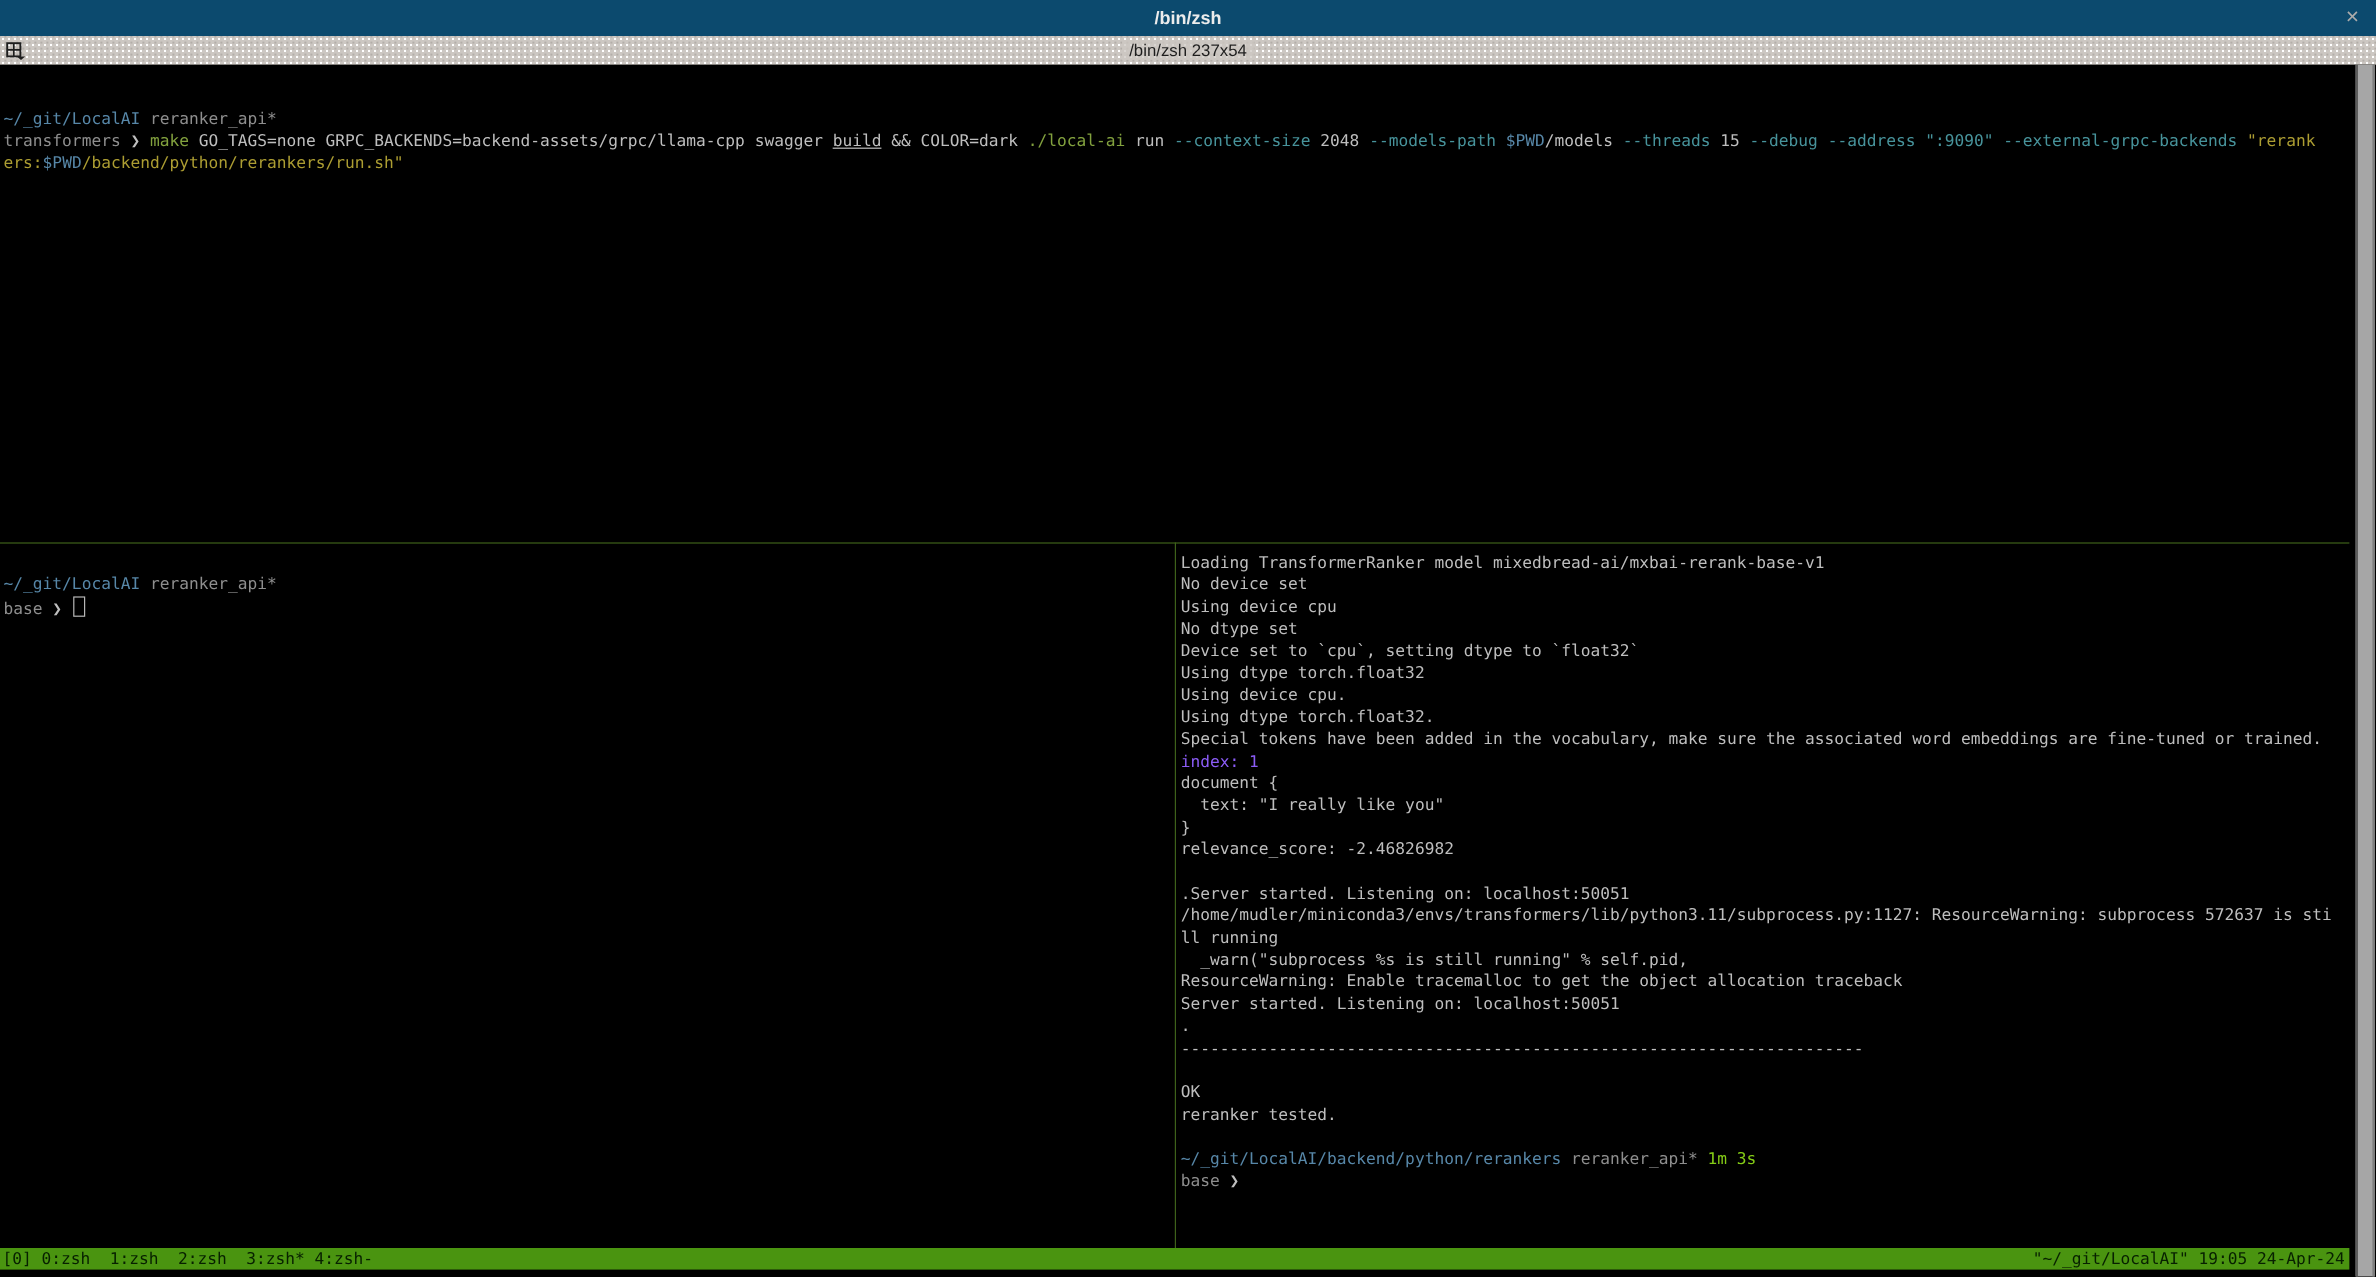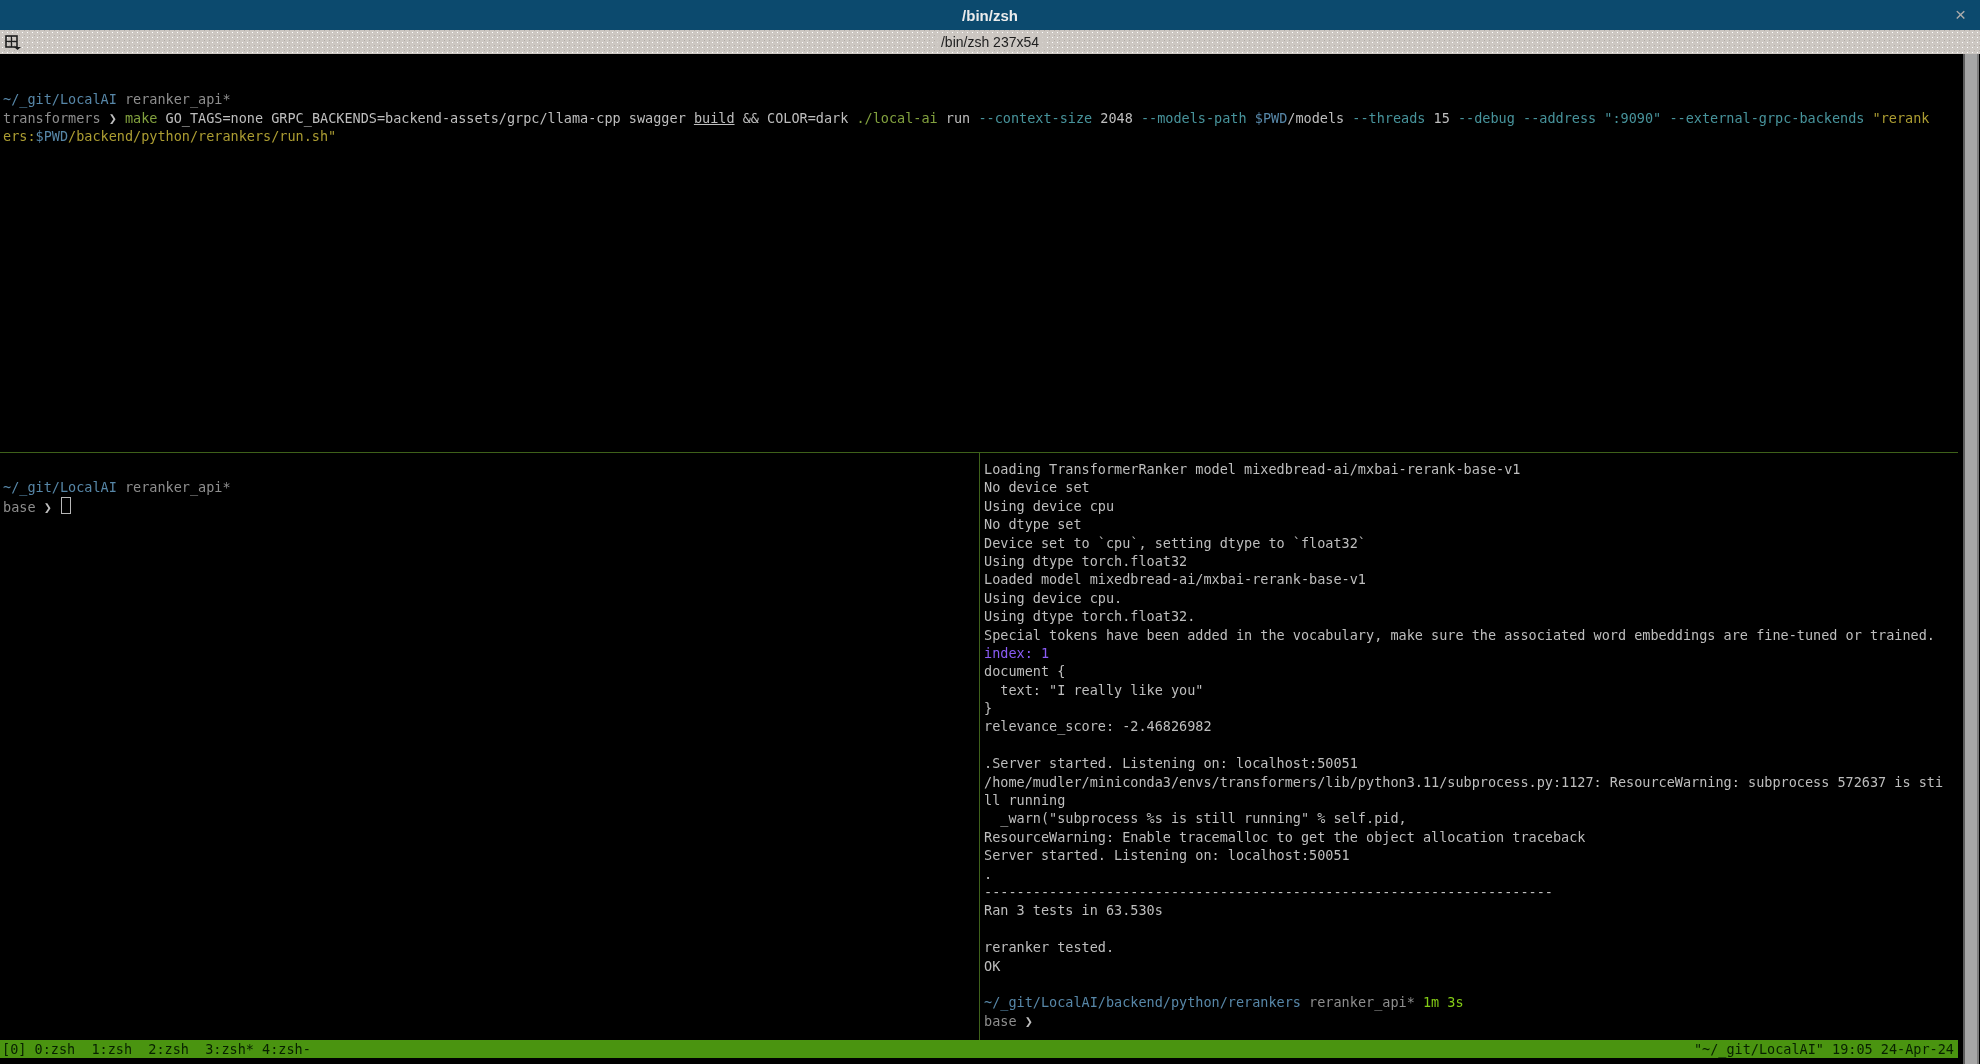--- a/index.html
+++ b/index.html
@@ -77,42 +77,40 @@
         <div class="line"><span style="color: rgb(87, 135, 168);">~/_git/LocalAI</span><span style="color: rgb(142, 142, 142);"> reranker_api*</span></div>
         <div class="line"><span style="color: rgb(142, 142, 142);">base </span><span style="color: rgb(190, 190, 190);">❯ </span><span class="cursor-hollow"></span></div>
       </div>
     <div class="pane pane-right">
         <div class="line"><span style="color: rgb(190, 190, 190);">Loading TransformerRanker model mixedbread-ai/mxbai-rerank-base-v1</span></div>
         <div class="line"><span style="color: rgb(190, 190, 190);">No device set</span></div>
         <div class="line"><span style="color: rgb(190, 190, 190);">Using device cpu</span></div>
         <div class="line"><span style="color: rgb(190, 190, 190);">No dtype set</span></div>
         <div class="line"><span style="color: rgb(190, 190, 190);">Device set to `cpu`, setting dtype to `float32`</span></div>
         <div class="line"><span style="color: rgb(190, 190, 190);">Using dtype torch.float32</span></div>
-        <div class="line"><span style="color: rgb(190, 190, 190);">Loaded model mixedbread-ai/mxbai-rerank-base-v1</span></div>
         <div class="line"><span style="color: rgb(190, 190, 190);">Using device cpu.</span></div>
         <div class="line"><span style="color: rgb(190, 190, 190);">Using dtype torch.float32.</span></div>
         <div class="line"><span style="color: rgb(190, 190, 190);">Special tokens have been added in the vocabulary, make sure the associated word embeddings are fine-tuned or trained.</span></div>
         <div class="line"><span style="color: #8b5cf6;">index: 1</span></div>
         <div class="line"><span style="color: rgb(190, 190, 190);">document {</span></div>
         <div class="line"><span style="color: rgb(190, 190, 190);">  text: "I really like you"</span></div>
         <div class="line"><span style="color: rgb(190, 190, 190);">}</span></div>
         <div class="line"><span style="color: rgb(190, 190, 190);">relevance_score: -2.46826982</span></div>
         <div class="line"><span style="color: rgb(190, 190, 190);"></span></div>
         <div class="line"><span style="color: rgb(190, 190, 190);">.Server started. Listening on: localhost:50051</span></div>
         <div class="line"><span style="color: rgb(190, 190, 190);">/home/mudler/miniconda3/envs/transformers/lib/python3.11/subprocess.py:1127: ResourceWarning: subprocess 572637 is sti</span></div>
         <div class="line"><span style="color: rgb(190, 190, 190);">ll running</span></div>
         <div class="line"><span style="color: rgb(190, 190, 190);">  _warn("subprocess %s is still running" % self.pid,</span></div>
         <div class="line"><span style="color: rgb(190, 190, 190);">ResourceWarning: Enable tracemalloc to get the object allocation traceback</span></div>
         <div class="line"><span style="color: rgb(190, 190, 190);">Server started. Listening on: localhost:50051</span></div>
         <div class="line"><span style="color: rgb(190, 190, 190);">.</span></div>
         <div class="line"><span style="color: rgb(190, 190, 190);">----------------------------------------------------------------------</span></div>
-        <div class="line"><span style="color: rgb(190, 190, 190);">Ran 3 tests in 63.530s</span></div>
         <div class="line"><span style="color: rgb(190, 190, 190);"></span></div>
+        <div class="line"><span style="color: rgb(190, 190, 190);">OK</span></div>
         <div class="line"><span style="color: rgb(190, 190, 190);">reranker tested.</span></div>
-        <div class="line"><span style="color: rgb(190, 190, 190);">OK</span></div>
         <div class="line"><span style="color: rgb(190, 190, 190);"></span></div>
         <div class="line"><span style="color: rgb(87, 135, 168);">~/_git/LocalAI/backend/python/rerankers</span><span style="color: rgb(142, 142, 142);"> reranker_api*</span><span style="color: #84cc16;"> 1m 3s</span></div>
         <div class="line"><span style="color: rgb(142, 142, 142);">base </span><span style="color: rgb(190, 190, 190);">❯ </span></div>
       </div>
   </div>
 
   <div class="statusbar">
     <span class="sleft">[0] 0:zsh  1:zsh  2:zsh  3:zsh* 4:zsh-</span>
     <span class="sright">"~/_git/LocalAI" 19:05 24-Apr-24</span>
   </div>

